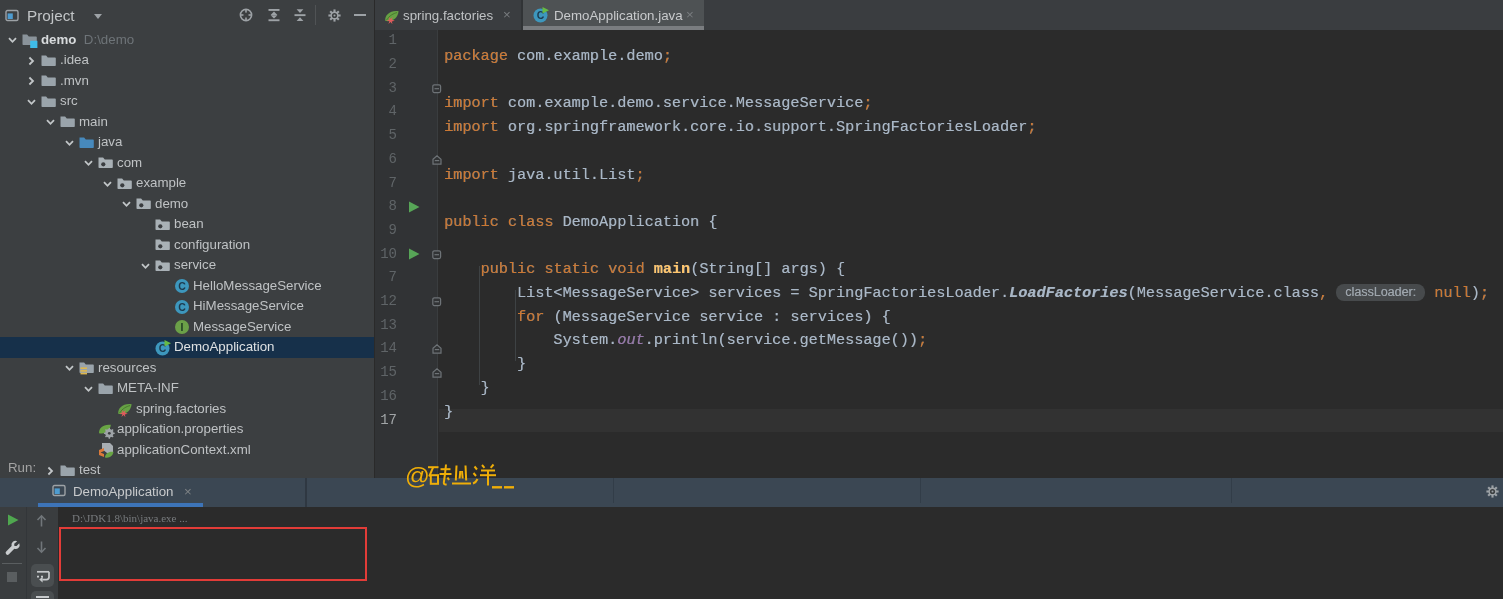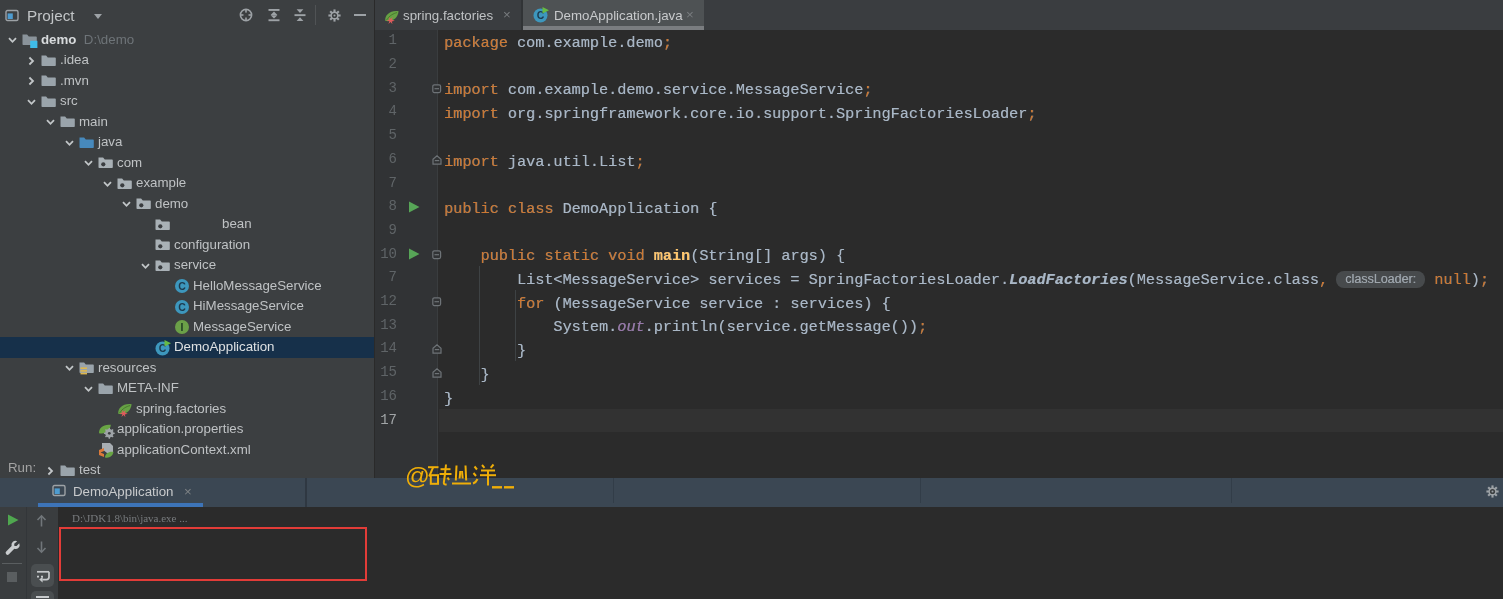--- a/index.html
+++ b/index.html
@@ -1,18 +1,18 @@
 <!DOCTYPE html>
 <html><head><meta charset="utf-8"><style>
 *{margin:0;padding:0;box-sizing:border-box}
 html,body{width:1503px;height:599px;overflow:hidden;background:#2B2B2B;font-family:"Liberation Sans",sans-serif}
 #pg{position:relative;width:1346px;height:599px;background:#2B2B2B}
 .abs{position:absolute}
 .lbl{position:absolute;font-size:13.3px;color:#BFC2C4;white-space:pre}
-.code{position:absolute;text-shadow:0.4px 0 0 rgba(169,183,198,0.55);left:444px;top:32px;font-family:"Liberation Mono",monospace;font-size:15.2px;line-height:23.7px;white-space:pre;color:#A9B7C6}
+.code{position:absolute;text-shadow:0.4px 0 0 rgba(169,183,198,0.55);left:444px;top:45px;font-family:"Liberation Mono",monospace;font-size:15.2px;line-height:23.7px;white-space:pre;color:#A9B7C6}
 .num{position:absolute;left:375px;top:29.3px;width:22px;text-align:right;font-family:"Liberation Mono",monospace;font-size:14px;line-height:23.7px;color:#5F6467}
 .k{color:#CC7832}.m{color:#FFC66D;font-weight:bold}.it{font-style:italic;font-weight:bold}.pu{color:#9876AA;font-style:italic}
 .hint{display:inline-block;background:#474A4C;border-radius:8px;color:#9FA6AC;font-family:"Liberation Sans",sans-serif;font-size:12.5px;line-height:17px;padding:0 9px;margin-left:-1px;vertical-align:1px}
 .con{position:absolute;font-family:Liberation Serif, serif;font-size:11px;line-height:23.7px;white-space:pre;color:#BFC3C7}
 </style></head><body>
 <div id="pg">
     <div class="abs" style="left:0;top:0;width:374px;height:478px;background:#3C3F41"></div>
     <svg width="14" height="13" viewBox="0 0 14 13" style="position:absolute;left:5px;top:9px;transform:scale(1.0);">
       <rect x="1" y="1.5" width="12" height="10" rx="1.5" fill="none" stroke="#9DA2A6" stroke-width="1.4"></rect>
       <rect x="2.6" y="4.4" width="5.2" height="5.6" fill="#4E9CD0"></rect>
@@ -121,21 +121,21 @@
     </svg>
     <svg width="16" height="16" viewBox="0 0 16 16" style="position:absolute;left:136px;top:196.05px;">
       <path d="M0.5,2.5 h4.6 l1.7,2 H14 a0.8,0.8 0 0 1 0.8,0.8 v7 a0.8,0.8 0 0 1 -0.8,0.8 H1.3 a0.8,0.8 0 0 1 -0.8,-0.8 z" fill="#A9B1B6"></path>
       <circle cx="5.3" cy="9.3" r="2.1" fill="#3A3D40"></circle>
     </svg>
     <div class="lbl" style="left:155px;top:195.6px;">demo</div>
     <svg width="16" height="16" viewBox="0 0 16 16" style="position:absolute;left:155px;top:216.55px;">
       <path d="M0.5,2.5 h4.6 l1.7,2 H14 a0.8,0.8 0 0 1 0.8,0.8 v7 a0.8,0.8 0 0 1 -0.8,0.8 H1.3 a0.8,0.8 0 0 1 -0.8,-0.8 z" fill="#A9B1B6"></path>
       <circle cx="5.3" cy="9.3" r="2.1" fill="#3A3D40"></circle>
     </svg>
-    <div class="lbl" style="left:174px;top:216.1px;margin-left:48px;">bean</div>
+    <div class="lbl" style="left:174px;top:216.1px;">bean</div>
     <svg width="16" height="16" viewBox="0 0 16 16" style="position:absolute;left:155px;top:237.05px;">
       <path d="M0.5,2.5 h4.6 l1.7,2 H14 a0.8,0.8 0 0 1 0.8,0.8 v7 a0.8,0.8 0 0 1 -0.8,0.8 H1.3 a0.8,0.8 0 0 1 -0.8,-0.8 z" fill="#A9B1B6"></path>
       <circle cx="5.3" cy="9.3" r="2.1" fill="#3A3D40"></circle>
     </svg>
     <div class="lbl" style="left:174px;top:236.6px;">configuration</div>
     <svg width="11" height="10" viewBox="0 0 11 10" style="position:absolute;left:140px;top:260.55px;">
       <polyline points="2,3.2 5.5,6.8 9,3.2" fill="none" stroke="#C2C6C8" stroke-width="1.8"></polyline>
     </svg>
     <svg width="16" height="16" viewBox="0 0 16 16" style="position:absolute;left:155px;top:257.55px;">
       <path d="M0.5,2.5 h4.6 l1.7,2 H14 a0.8,0.8 0 0 1 0.8,0.8 v7 a0.8,0.8 0 0 1 -0.8,0.8 H1.3 a0.8,0.8 0 0 1 -0.8,-0.8 z" fill="#A9B1B6"></path>

